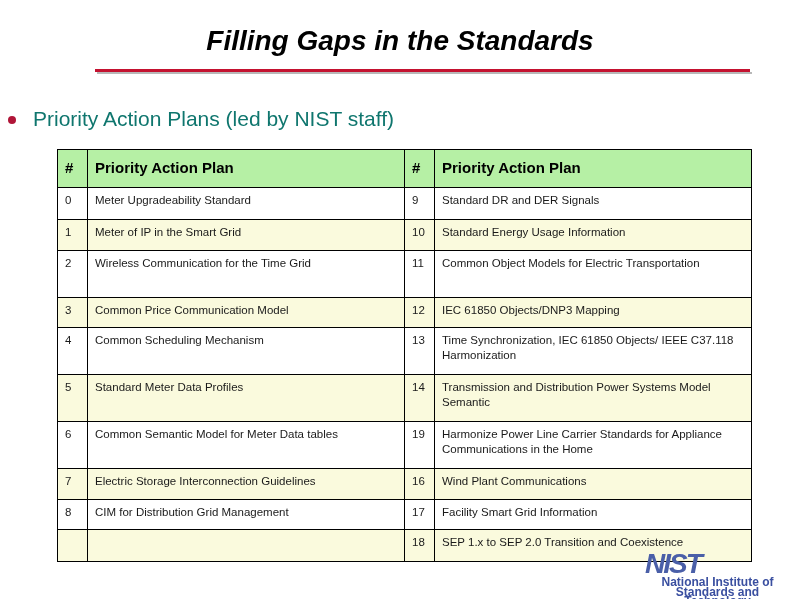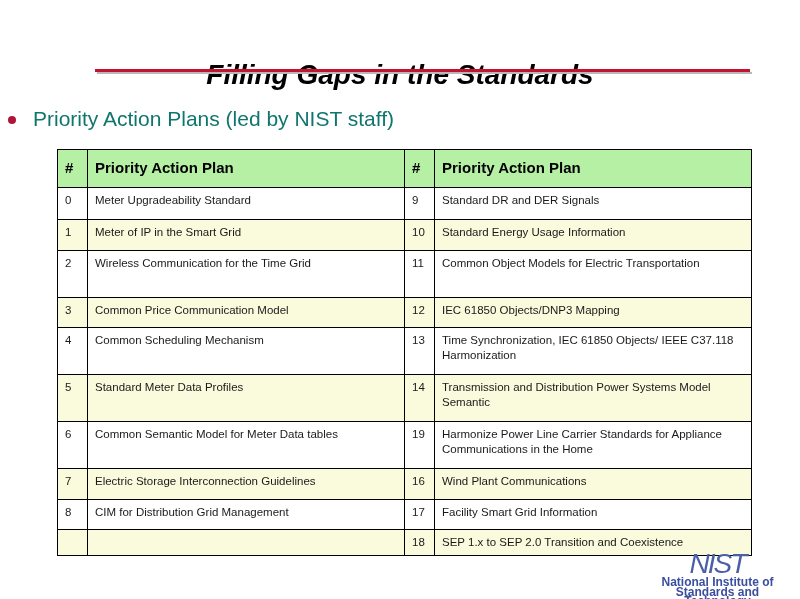--- a/index.html
+++ b/index.html
@@ -21,21 +21,20 @@
     top: 24px;
     left: 0;
     width: 800px;
     text-align: center;
     font-size: 28px;
     font-weight: bold;
     font-style: italic;
     color: #000000;
     letter-spacing: 0px;
     line-height: 34px;
-    margin-top: 34px;
   }
 
   .title-rule {
     position: absolute;
     top: 69px;
     left: 95px;
     width: 655px;
     height: 3px;
     background: #c41230;
   }
@@ -111,26 +110,26 @@
   
   .nist-logo {
     position: absolute;
     left: 645px;
     top: 551px;
     width: 145px;
     text-align: center;
   }
   .nist-wordmark {
     font-size: 28px;
-    font-weight: normal;
+    font-weight: bold;
     font-style: italic;
     color: #4a5fa8;
     letter-spacing: -2px;
     line-height: 26px;
-    text-align: center;
+    text-align: left;
   }
   .nist-tagline {
     font-size: 12px;
     font-weight: bold;
     color: #3a4fa0;
     line-height: 9px;
     margin-top: 1px;
     text-align: center;
   }
 </style>
@@ -212,21 +211,21 @@
       <td>Electric Storage Interconnection Guidelines</td>
       <td class="num-cell">16</td>
       <td>Wind Plant Communications</td>
     </tr>
     <tr class="band-white" style="height:30px">
       <td class="num-cell">8</td>
       <td>CIM for Distribution Grid Management</td>
       <td class="num-cell">17</td>
       <td>Facility Smart Grid Information</td>
     </tr>
-    <tr class="band-yellow" style="height:25px">
+    <tr class="band-yellow" style="height:32px">
       <td class="num-cell"></td>
       <td></td>
       <td class="num-cell">18</td>
       <td>SEP 1.x to SEP 2.0 Transition and Coexistence</td>
     </tr>
   </tbody>
 </table>
 
 <div class="nist-logo">
   <div class="nist-wordmark">NIST</div>

